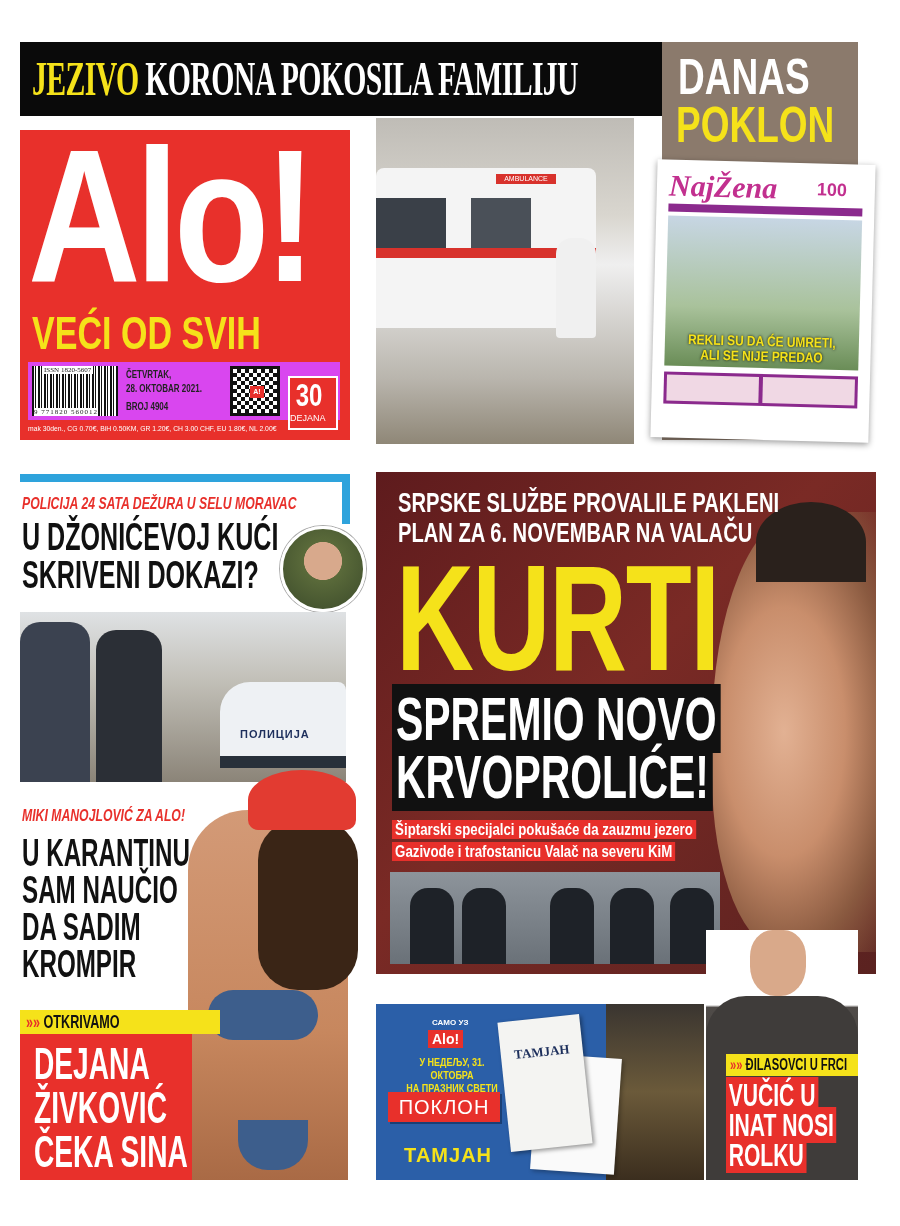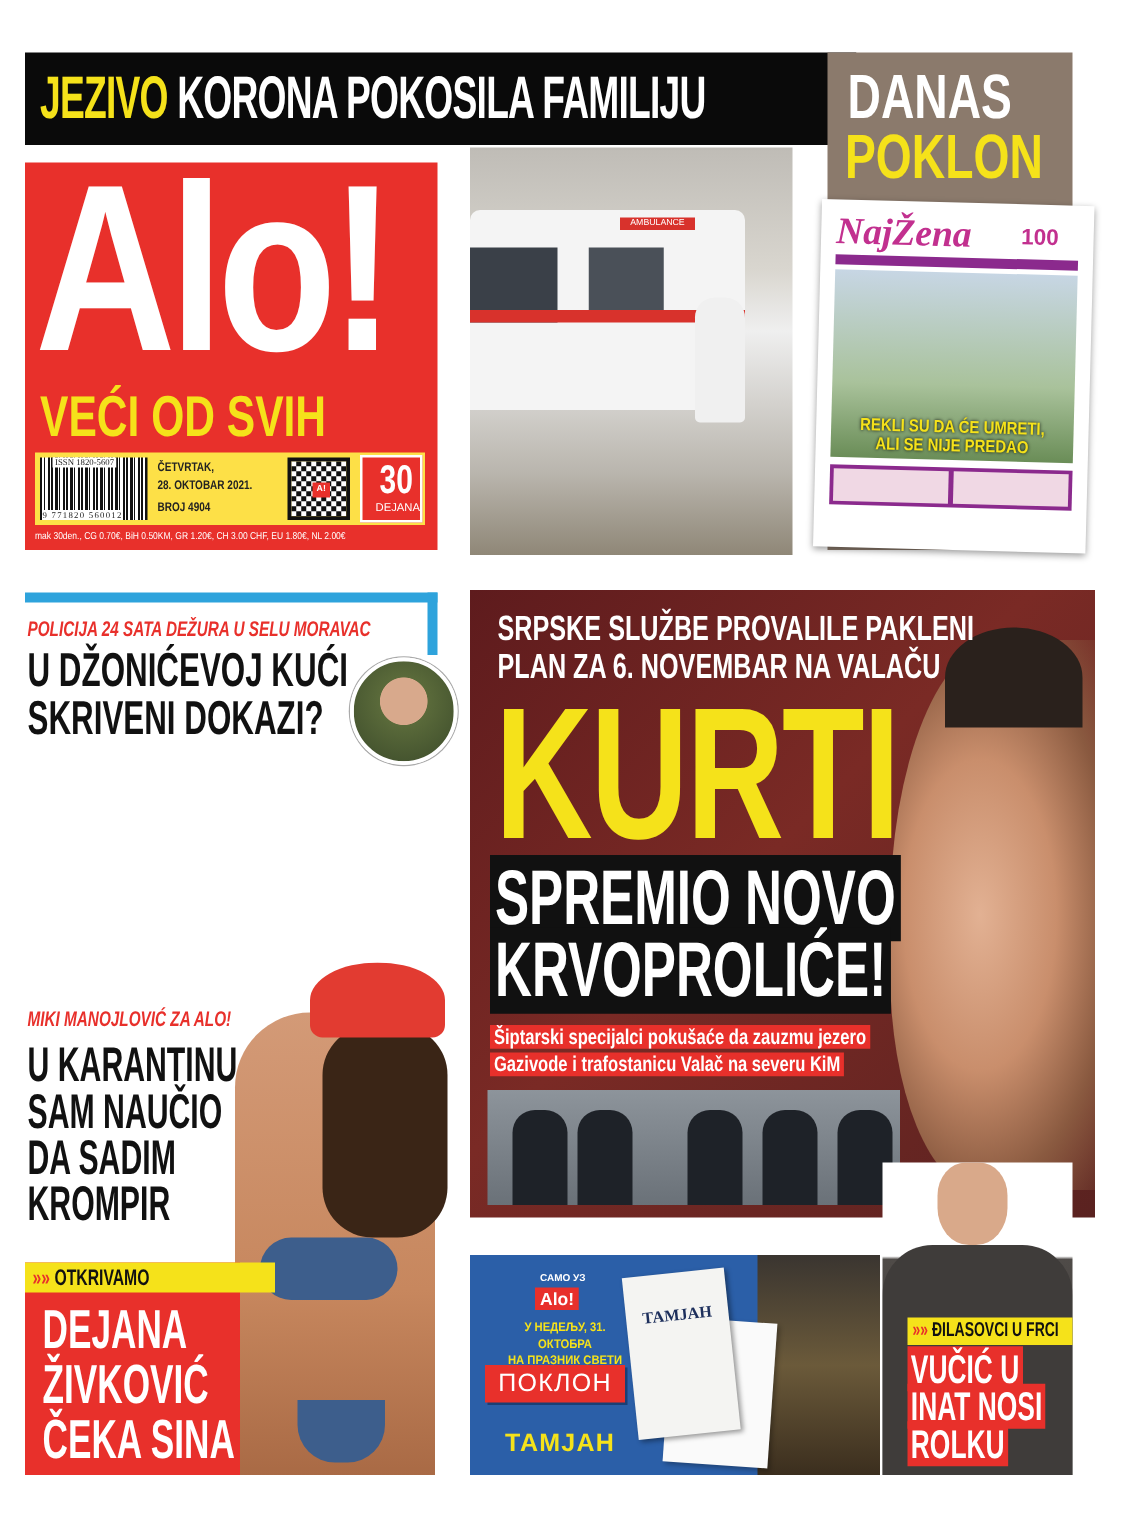--- a/index.html
+++ b/index.html
@@ -1,37 +1,37 @@
 <!DOCTYPE html>
 <html><head>
 <meta charset="utf-8">
 <style>
   * { box-sizing: border-box; margin: 0; padding: 0; }
   body { width: 900px; height: 1226px; background: #ffffff; font-family: "Liberation Sans", sans-serif; position: relative; overflow: hidden; }
   .abs { position: absolute; }
 
   
-  #top-banner { left: 20px; top: 42px; width: 665px; height: 74px; background: #0a0a0a; }
+  #top-banner { left: 20px; top: 42px; width: 665px; height: 74px; background: #0a0a0a; font-family: Liberation Serif, serif; }
   #top-banner .txt { position: absolute; left: 12px; top: 10px; font-size: 48px; line-height: 54px; font-weight: bold; transform: scaleX(0.62); transform-origin: left top; white-space: nowrap; letter-spacing: -1px; }
   #top-banner .yel { color: #f5e21a; }
   #top-banner .wht { color: #ffffff; }
 
   
   #masthead { left: 20px; top: 130px; width: 330px; height: 310px; background: #e8302b; }
   #logo-text { position: absolute; left: 8px; top: -10px; font-size: 190px; line-height: 190px; color: #fff; font-weight: bold; transform: scaleX(0.82); transform-origin: left top; letter-spacing: -6px; }
   #tagline { position: absolute; left: 12px; top: 180px; font-size: 46px; line-height: 46px; color: #f5e21a; font-weight: bold; transform: scaleX(0.74); transform-origin: left top; white-space: nowrap; }
-  #info-box { position: absolute; left: 8px; top: 232px; width: 312px; height: 58px; background: #fde047; }
+  #info-box { position: absolute; left: 8px; top: 232px; width: 312px; height: 58px; background: #d946ef; }
   #barcode { position: absolute; left: 4px; top: 4px; width: 86px; height: 50px; background: repeating-linear-gradient(90deg, #111 0 2px, #fff 2px 3px, #111 3px 4px, #fff 4px 6px); }
   #issn { position: absolute; left: 10px; top: 0px; font-size: 7px; color: #222; background:#fff; padding: 0 2px; font-family: "Liberation Serif", serif; }
   #ean { position: absolute; left: 2px; bottom: 0; font-size: 7px; color: #222; background: #fff; font-family: "Liberation Serif", serif; letter-spacing: 1px; }
   #date-block { position: absolute; left: 98px; top: 6px; font-size: 10px; line-height: 14px; color: #222; font-weight: bold; transform: scaleX(0.8); transform-origin: left top; white-space: nowrap; }
   #qr { position: absolute; left: 202px; top: 4px; width: 50px; height: 50px; background:
      conic-gradient(#111 25%, #fff 0 50%, #111 0 75%, #fff 0) 0 0/8px 8px; border: 3px solid #111; }
   #qr-badge { position: absolute; left: 17px; top: 17px; width: 14px; height: 12px; background: #e8302b; color: #fff; font-size: 7px; font-weight: bold; text-align: center; line-height: 12px; }
-  #price-box { position: absolute; left: 260px; top: 2px; width: 50px; height: 54px; background: #e8302b; border: 2px solid #fff; color: #fff; text-align: right; }
+  #price-box { position: absolute; left: 260px; top: 14px; width: 50px; height: 54px; background: #e8302b; border: 2px solid #fff; color: #fff; text-align: left; }
   #price-num { font-size: 32px; line-height: 34px; font-weight: bold; display: block; transform: scaleX(0.75); }
   #price-cur { font-size: 9px; line-height: 12px; display: block; }
   #foreign-prices { position: absolute; left: 8px; top: 294px; font-size: 8px; color: #fff; white-space: nowrap; transform: scaleX(0.85); transform-origin: left top; }
 
   
   #ambulance-photo { left: 376px; top: 118px; width: 258px; height: 326px; background: linear-gradient(180deg, #bfbcb6 0%, #d9d6cf 30%, #efefef 45%, #b9b5ad 80%, #8f8777 100%); overflow: hidden; }
   #amb-body { position: absolute; left: 0; top: 50px; width: 220px; height: 160px; background: #f4f4f4; border-radius: 8px 8px 0 0; }
   #amb-stripe { position: absolute; left: 0; top: 130px; width: 220px; height: 10px; background: #d8322c; }
   #amb-window { position: absolute; left: 0; top: 80px; width: 70px; height: 60px; background: #3a4048; }
   #amb-window2 { position: absolute; left: 95px; top: 80px; width: 60px; height: 50px; background: #4a5058; }
@@ -188,20 +188,27 @@
 
 <div id="story-dzonic" class="abs">
   <div id="dzonic-frame-top"></div>
   <div id="dzonic-frame-right"></div>
   <div id="dzonic-kicker">POLICIJA 24 SATA DEŽURA U SELU MORAVAC</div>
   <div id="dzonic-headline">
     <div>U DŽONIĆEVOJ KUĆI</div>
     <div>SKRIVENI DOKAZI?</div>
   </div>
   <div id="dzonic-avatar"></div>
+  <div id="police-photo">
+    <div id="cop1"></div>
+    <div id="cop2"></div>
+    <div id="police-car">
+      <span id="police-car-label">ПОЛИЦИЈА</span>
+    </div>
+  </div>
 </div>
 
 <div id="story-miki" class="abs">
   <div id="miki-kicker">MIKI MANOJLOVIĆ ZA ALO!</div>
   <div id="miki-headline">
     <div>U KARANTINU</div>
     <div>SAM NAUČIO</div>
     <div>DA SADIM</div>
     <div>KROMPIR</div>
   </div>

